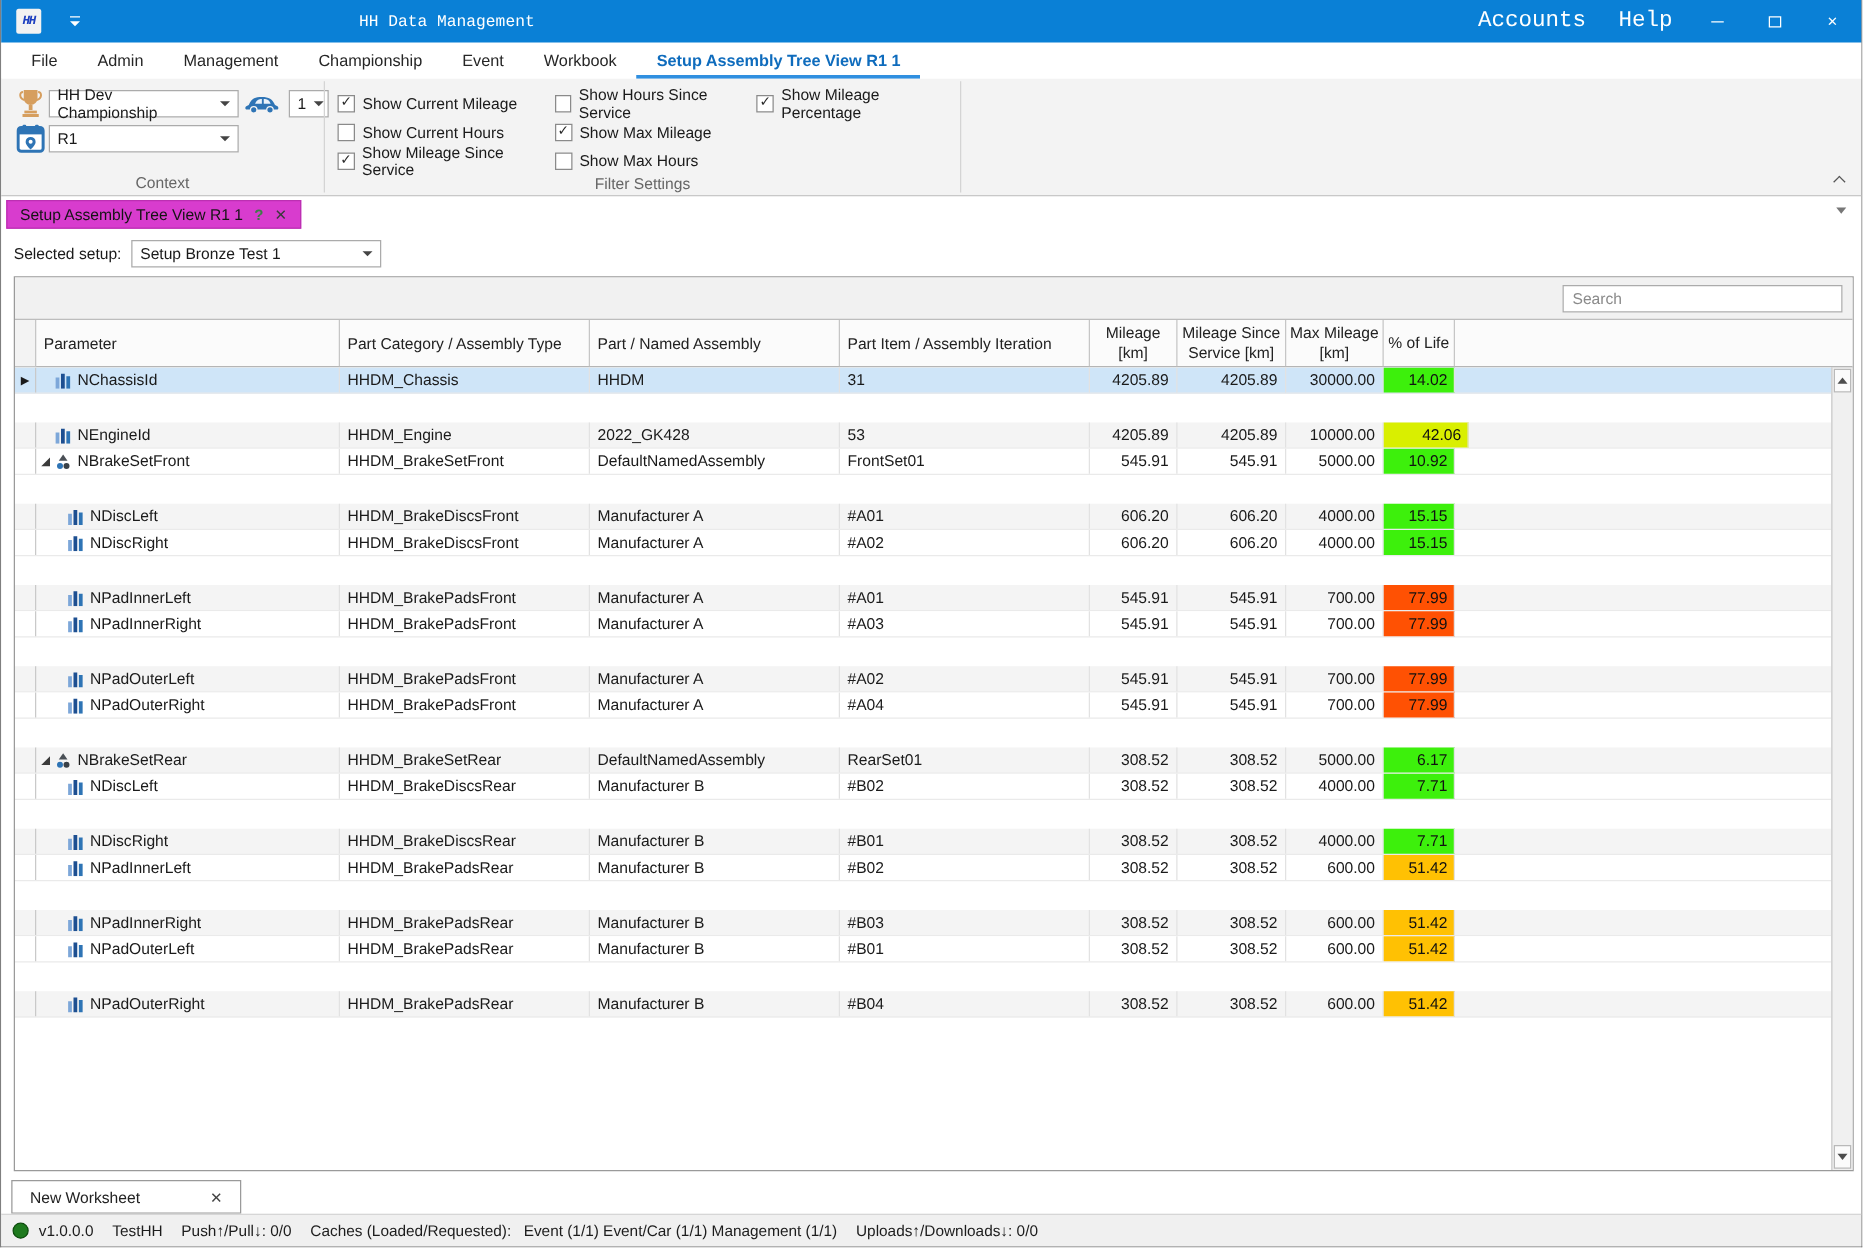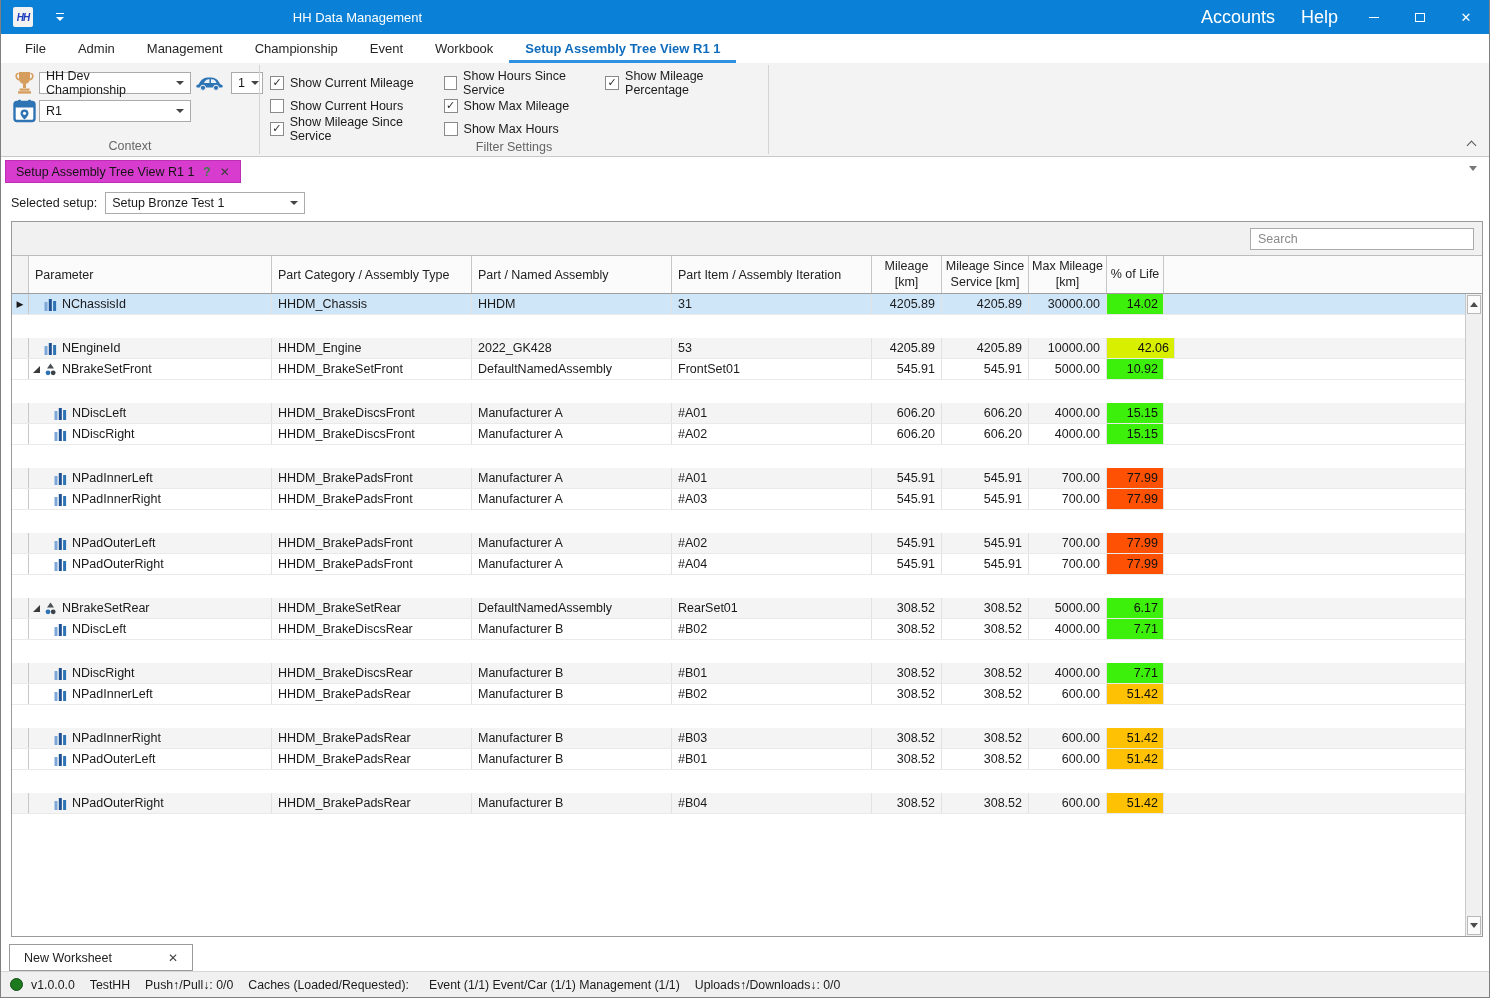--- a/index.html
+++ b/index.html
@@ -1,21 +1,21 @@
 <!DOCTYPE html>
 <html><head>
 <meta charset="utf-8">
 <style>
   * { margin:0; padding:0; box-sizing:border-box; }
   html,body { width:1490px; height:998px; overflow:hidden; }
   body { font-family:"Liberation Sans","DejaVu Sans",sans-serif; font-size:12.5px; color:#1a1a1a; background:#fff; }
   .window { width:1490px; height:998px; display:flex; flex-direction:column; border:1px solid #7f7f7f; border-top:none; background:#fff; }
 
   
-  .titlebar { height:34px; background:#0a80d6; position:relative; display:flex; align-items:center; flex-shrink:0; color:#fff; }
+  .titlebar { height:34px; background:#0a80d6; position:relative; display:flex; align-items:center; flex-shrink:0; color:#fff;font-family:Liberation Mono, monospace; }
   .app-icon { width:20px; height:20px; background:#f2f2f2; border-radius:2px; margin-left:12px; display:flex; align-items:center; justify-content:center; font-weight:bold; font-style:italic; font-size:10px; color:#1d3fbf; letter-spacing:-1px; }
   .qat-chevron { margin-left:22px; width:10px; height:8px; position:relative; }
   .qat-chevron::before { content:""; position:absolute; top:0; left:1px; width:8px; border-top:1.5px solid #fff; }
   .qat-chevron::after { content:""; position:absolute; top:4px; left:1px; border-left:4px solid transparent; border-right:4px solid transparent; border-top:4px solid #fff; }
   .tb-title { position:absolute; left:0; width:713px; text-align:center; font-size:13px; }
   .tb-context-tab { position:absolute; left:713px; top:0; width:209px; height:34px; background:#0d5da5; display:flex; align-items:center; justify-content:center; font-size:13px; }
   .tb-right { position:absolute; right:0; top:0; height:34px; display:flex; align-items:center; }
   .tb-link { padding:0 13px; font-size:18px; height:100%; display:flex; align-items:center; }
   .win-btn { width:46px; height:34px; display:flex; align-items:center; justify-content:center; font-size:13px; }
   .glyph-min { width:10px; border-top:1.5px solid #fff; display:block; }
@@ -93,21 +93,21 @@
 
   
   .ws-strip { height:27px; display:flex; align-items:stretch; padding-left:8px; flex-shrink:0; }
   .ws-tab { border:1px solid #9a9a9a; background:#fff; display:inline-flex; align-items:center; padding:0 14px; gap:56px; font-size:12.5px; color:#222; }
   .ws-x { color:#444; font-size:12px; }
 
   
   .statusbar { height:26px; background:#f0f0f0; border-top:1px solid #d6d6d6; display:flex; align-items:center; padding-left:9px; font-size:12.3px; color:#1c1c1c; flex-shrink:0; }
   .status-dot { width:13px; height:13px; border-radius:50%; background:#1e7a1e; border:1px solid #0f4d0f; margin-right:8px; flex-shrink:0; }
   .sb-seg { margin-right:15px; }
-  .sb-seg.tight { margin-right:20px; }
+  .sb-seg.tight { margin-right:10px; }
 </style>
 </head>
 <body>
 
 <div class="window">
 
   <div class="titlebar">
     <div class="app-icon">HH</div>
     <div class="qat-chevron"></div>
     <div class="tb-title">HH Data Management</div>

